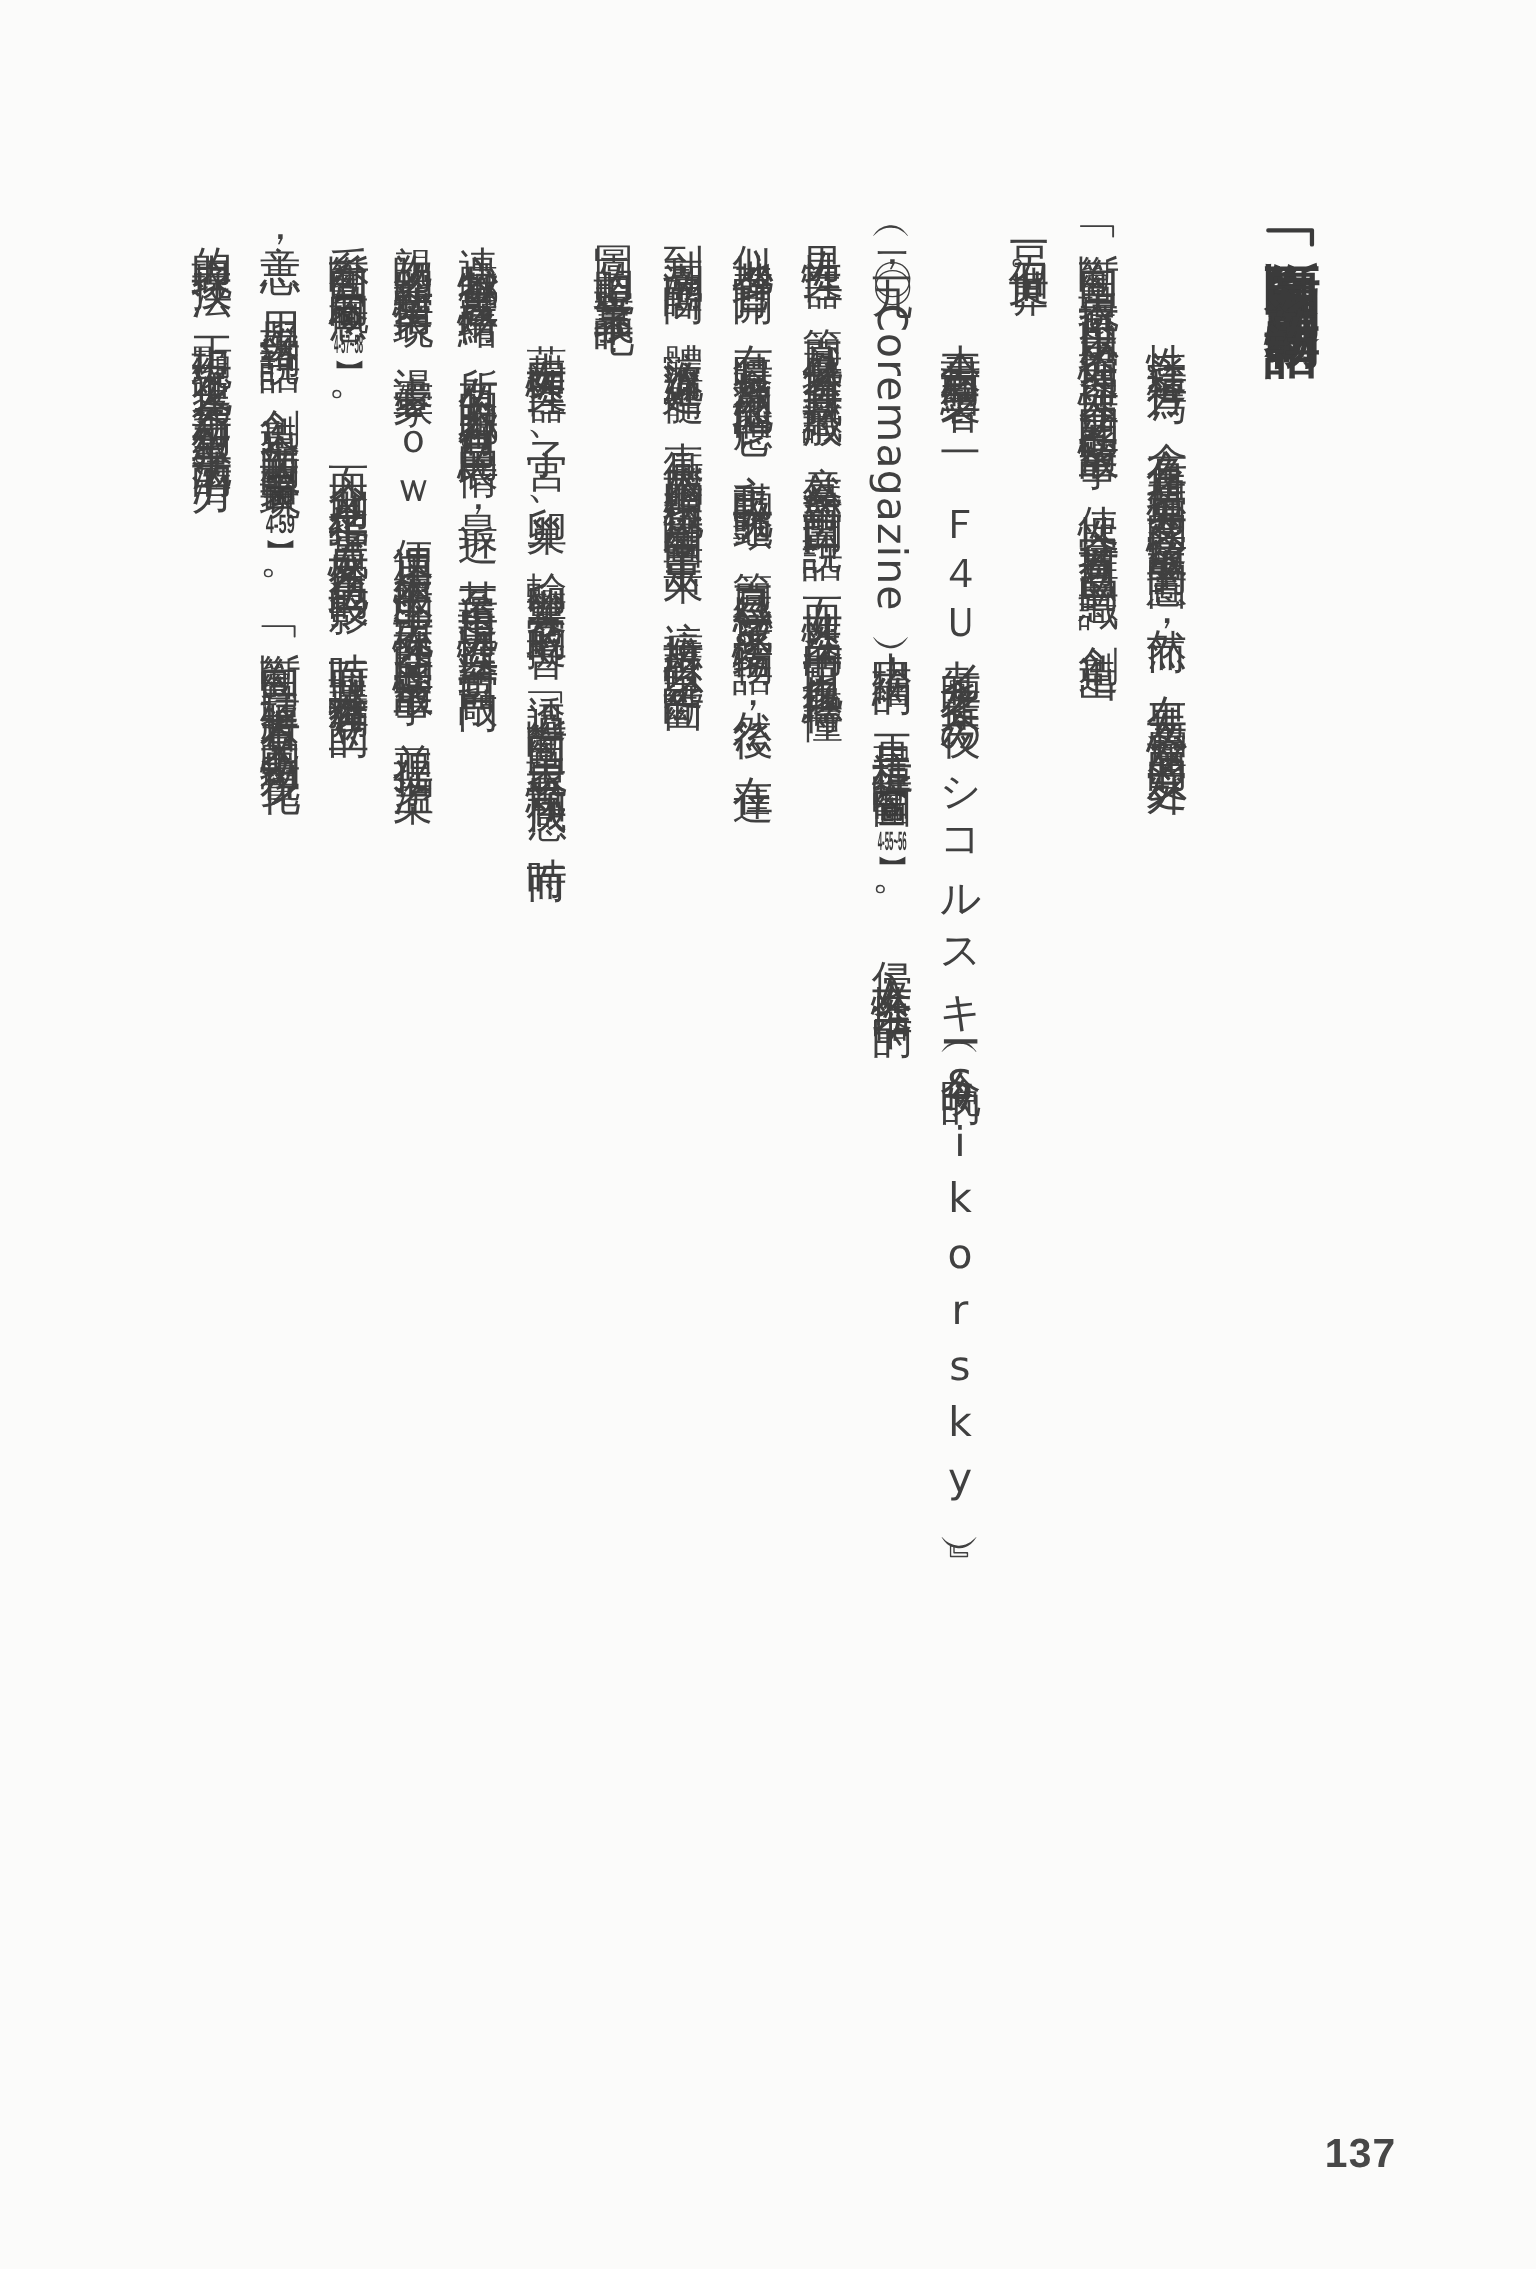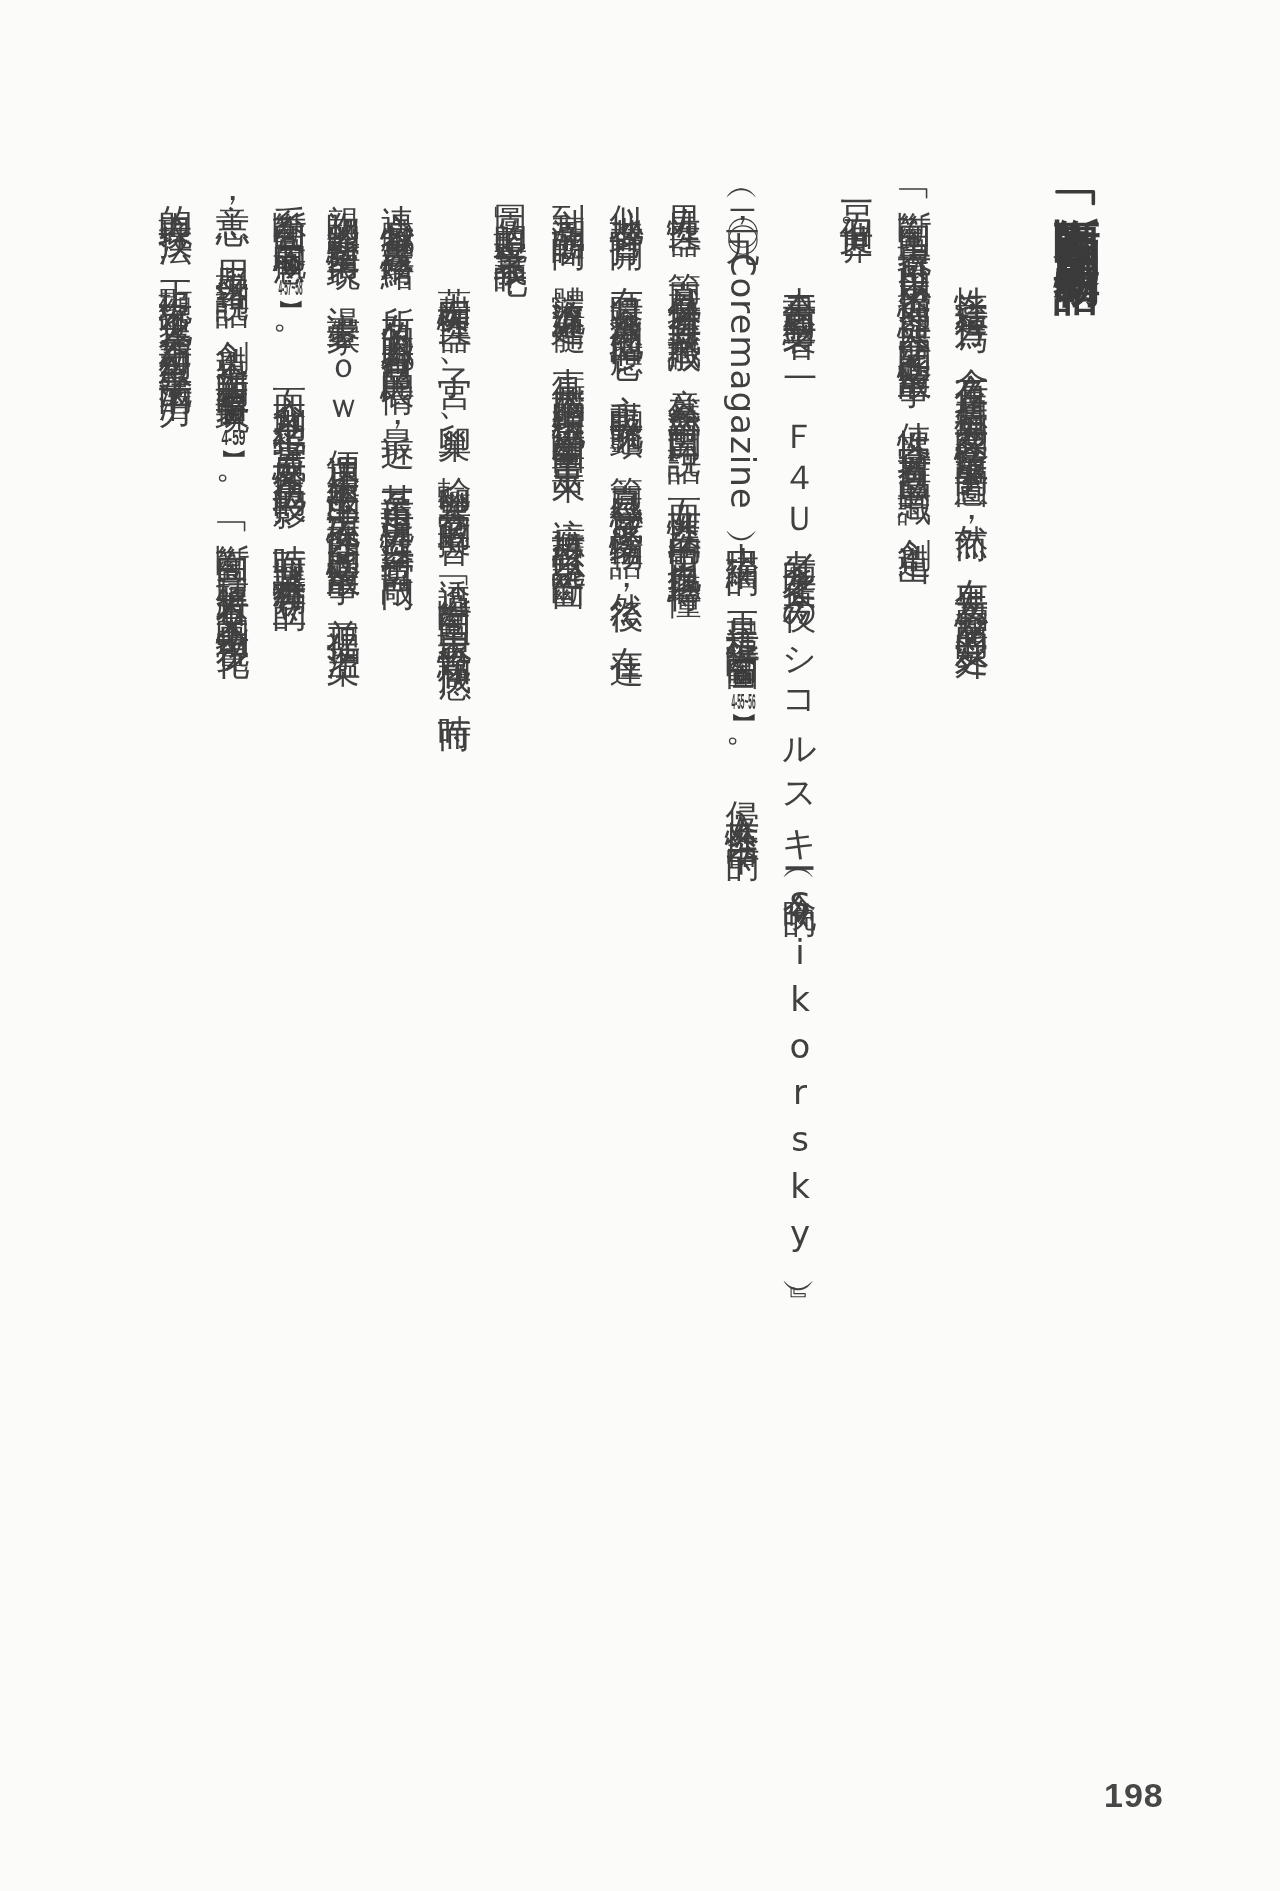--- a/index.html
+++ b/index.html
@@ -92,14 +92,14 @@
   <div class="col" style="left:270px;">
     <span>系斷面圖」的概念</span><span class="ref"><span>【</span><span>圖</span><span class="num">4-57~58</span><span>】</span></span><span>。而交介則是把子宮當成女性角色的投影，時而讓其擁有獨立的</span>
   </div>
 
   <div class="col" style="left:213px;">
     <span>意志，用擬音詞說話，創造出全新的故事表現</span><span class="ref"><span>【</span><span>圖</span><span class="num">4-59</span><span>】</span></span><span>。「斷面圖」這種將看不見的事物視覺化</span>
   </div>
 
   <div class="col" style="left:156px;">的表現技法，正顯現出進化為全新奇幻敘事手法的潛力。</div>
 
-  <div class="page-number">198</div>
+  <div class="page-number">137</div>
 </div>
 
 </body></html>

